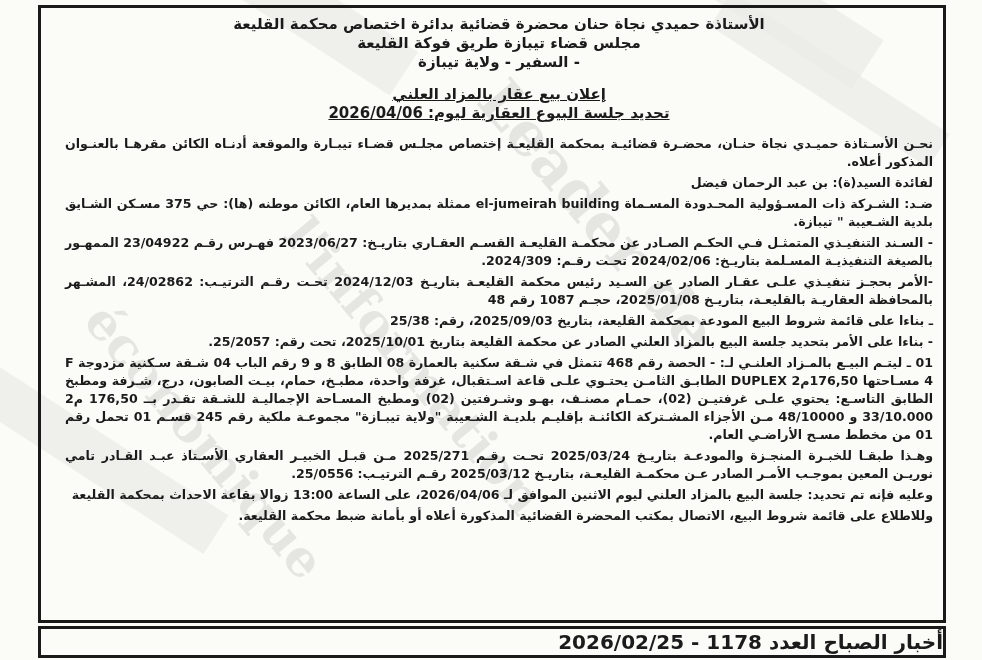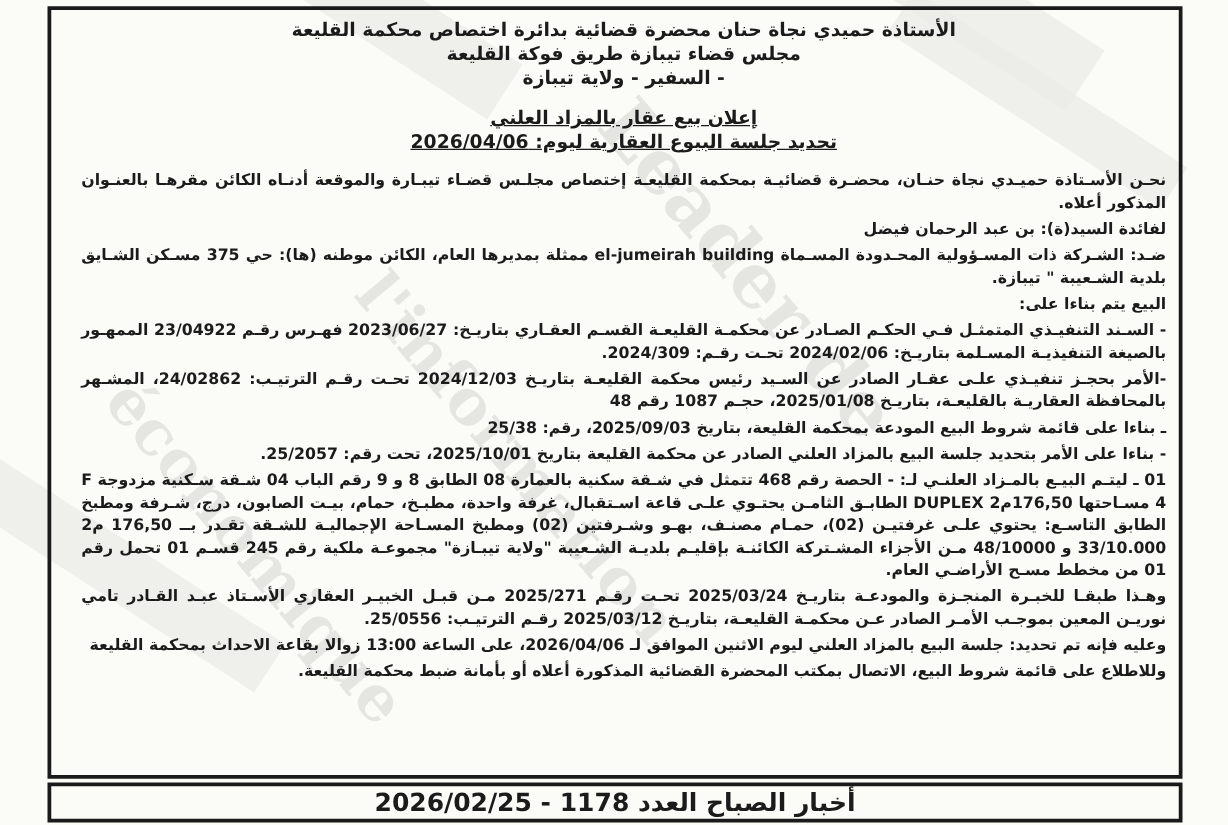--- a/index.html
+++ b/index.html
@@ -33,21 +33,21 @@
   .hdr{ text-align:center;font-size:15px;line-height:19px; }
   .titleblock{margin-top:13px;}
   .title{ text-align:center;font-size:15px;line-height:19px;text-decoration:underline; }
   .title.u{ text-decoration:underline; }
   .docbody{ margin-top:12px;font-size:12.6px;line-height:18px;text-align:justify; }
   .docbody p{ margin:0 0 3px 0; }
   
   .footerbox{
     position:absolute;z-index:1;left:38px;top:626px;width:908px;height:32px;
     border:3px solid #1a1a1a;box-sizing:border-box;
-    display:flex;align-items:center;justify-content:center;
+    display:flex;align-items:center;justify-content:flex-start;
   }
   .footerbox .ftext{ font-size:20px;line-height:20px; }
 </style>
 </head>
 <body>
 
 <div class="bar bar1"></div>
 <div class="bar bar2"></div>
 <div class="bar bar3"></div>
 <div class="bar bar4"></div>
@@ -62,21 +62,20 @@
 
   <div class="titleblock">
     <div class="title u">إعلان بيع عقار بالمزاد العلني</div>
     <div class="title">تحديد جلسة البيوع العقارية ليوم: 2026/04/06</div>
   </div>
 
   <div class="docbody">
     <p>نحـن الأسـتاذة حميـدي نجاة حنـان، محضـرة قضائيـة بمحكمة القليعـة إختصاص مجلـس قضـاء تيبـارة والموقعة أدنـاه الكائن مقرهـا بالعنـوان المذكور أعلاه.</p>
     <p>لفائدة السيد(ة): بن عبد الرحمان فيضل</p>
     <p>ضـد: الشـركة ذات المسـؤولية المحـدودة المسـماة el-jumeirah building ممثلة بمديرها العام، الكائن موطنه (ها): حي 375 مسـكن الشـايق بلدية الشـعيبة " تيبازة.</p>
-    <p>البيع يتم بناءا على:</p>
     <p>- السـند التنفيـذي المتمثـل فـي الحكـم الصـادر عن محكمـة القليعـة القسـم العقـاري بتاريـخ: 2023/06/27 فهـرس رقـم 23/04922 الممهـور بالصيغة التنفيذيـة المسـلمة بتاريـخ: 2024/02/06 تحـت رقـم: 2024/309.</p>
     <p>-الأمر بحجـز تنفيـذي علـى عقـار الصادر عن السـيد رئيس محكمة القليعـة بتاريـخ 2024/12/03 تحـت رقـم الترتيـب: 24/02862، المشـهر بالمحافظة العقاريـة بالقليعـة، بتاريـخ 2025/01/08، حجـم 1087 رقم 48</p>
     <p>ـ بناءا على قائمة شروط البيع المودعة بمحكمة القليعة، بتاريخ 2025/09/03، رقم: 25/38</p>
     <p>- بناءا على الأمر بتحديد جلسة البيع بالمزاد العلني الصادر عن محكمة القليعة بتاريخ 2025/10/01، تحت رقم: 25/2057.</p>
     <p>01 ـ ليتـم البيـع بالمـزاد العلنـي لـ: - الحصة رقم 468 تتمثل في شـقة سكنية بالعمارة 08 الطابق 8 و 9 رقم الباب 04 شـقة سـكنية مزدوجة F 4 مسـاحتها 176,50م2 DUPLEX الطابـق الثامـن يحتـوي علـى قاعة اسـتقبال، غرفة واحدة، مطبـخ، حمام، بيـت الصابون، درج، شـرفة ومطبخ الطابق التاسـع: يحتوي علـى غرفتيـن (02)، حمـام مصنـف، بهـو وشـرفتين (02) ومطبخ المسـاحة الإجماليـة للشـقة تقـدر بــ 176,50 م2 33/10.000 و 48/10000 مـن الأجزاء المشـتركة الكائنـة بإقليـم بلديـة الشـعيبة "ولاية تيبـازة" مجموعـة ملكية رقم 245 قسـم 01 تحمل رقم 01 من مخطط مسـح الأراضـي العام.</p>
     <p>وهـذا طبقـا للخبـرة المنجـزة والمودعـة بتاريـخ 2025/03/24 تحـت رقـم 2025/271 مـن قبـل الخبيـر العقاري الأسـتاذ عبـد القـادر تامي نوريـن المعين بموجـب الأمـر الصادر عـن محكمـة القليعـة، بتاريـخ 2025/03/12 رقـم الترتيـب: 25/0556.</p>
     <p>وعليه فإنه تم تحديد: جلسة البيع بالمزاد العلني ليوم الاثنين الموافق لـ 2026/04/06، على الساعة 13:00 زوالا بقاعة الاحداث بمحكمة القليعة</p>
     <p>وللاطلاع على قائمة شروط البيع، الاتصال بمكتب المحضرة القضائية المذكورة أعلاه أو بأمانة ضبط محكمة القليعة.</p>
   </div>
 

